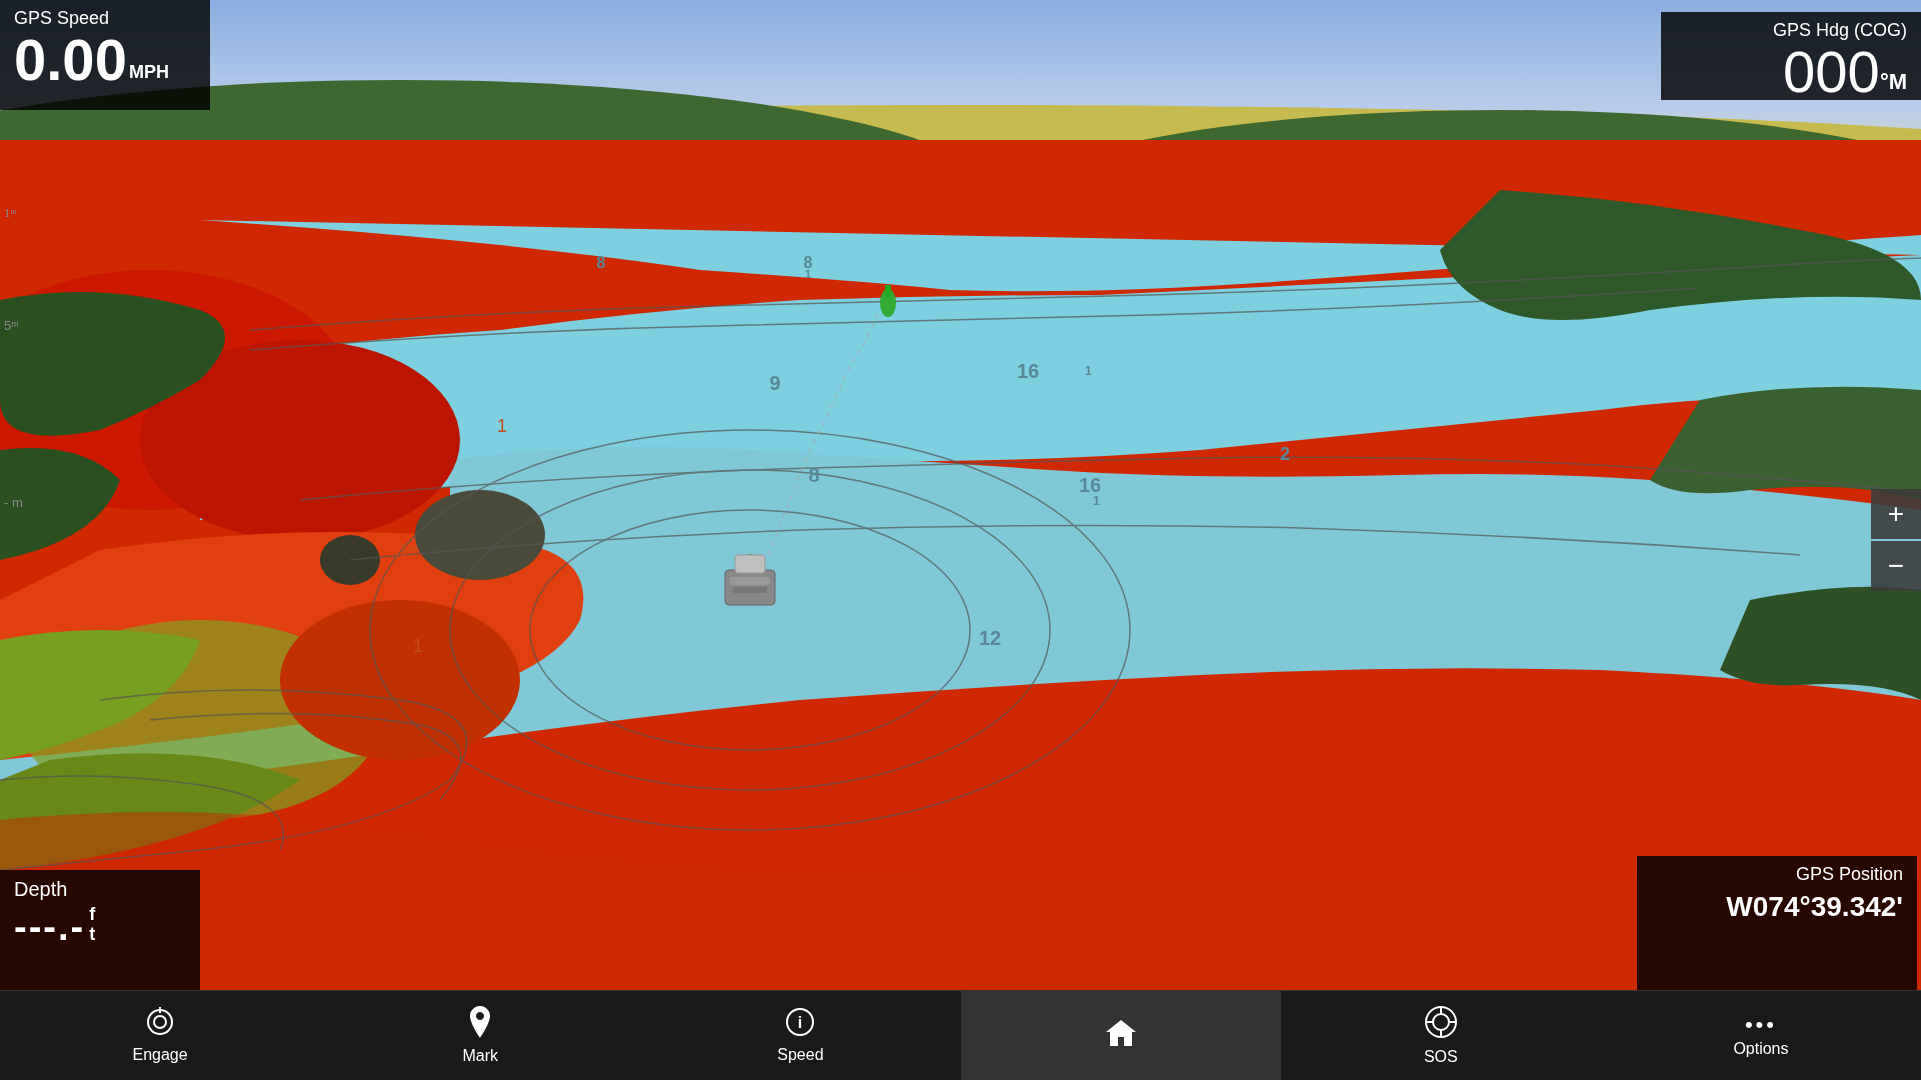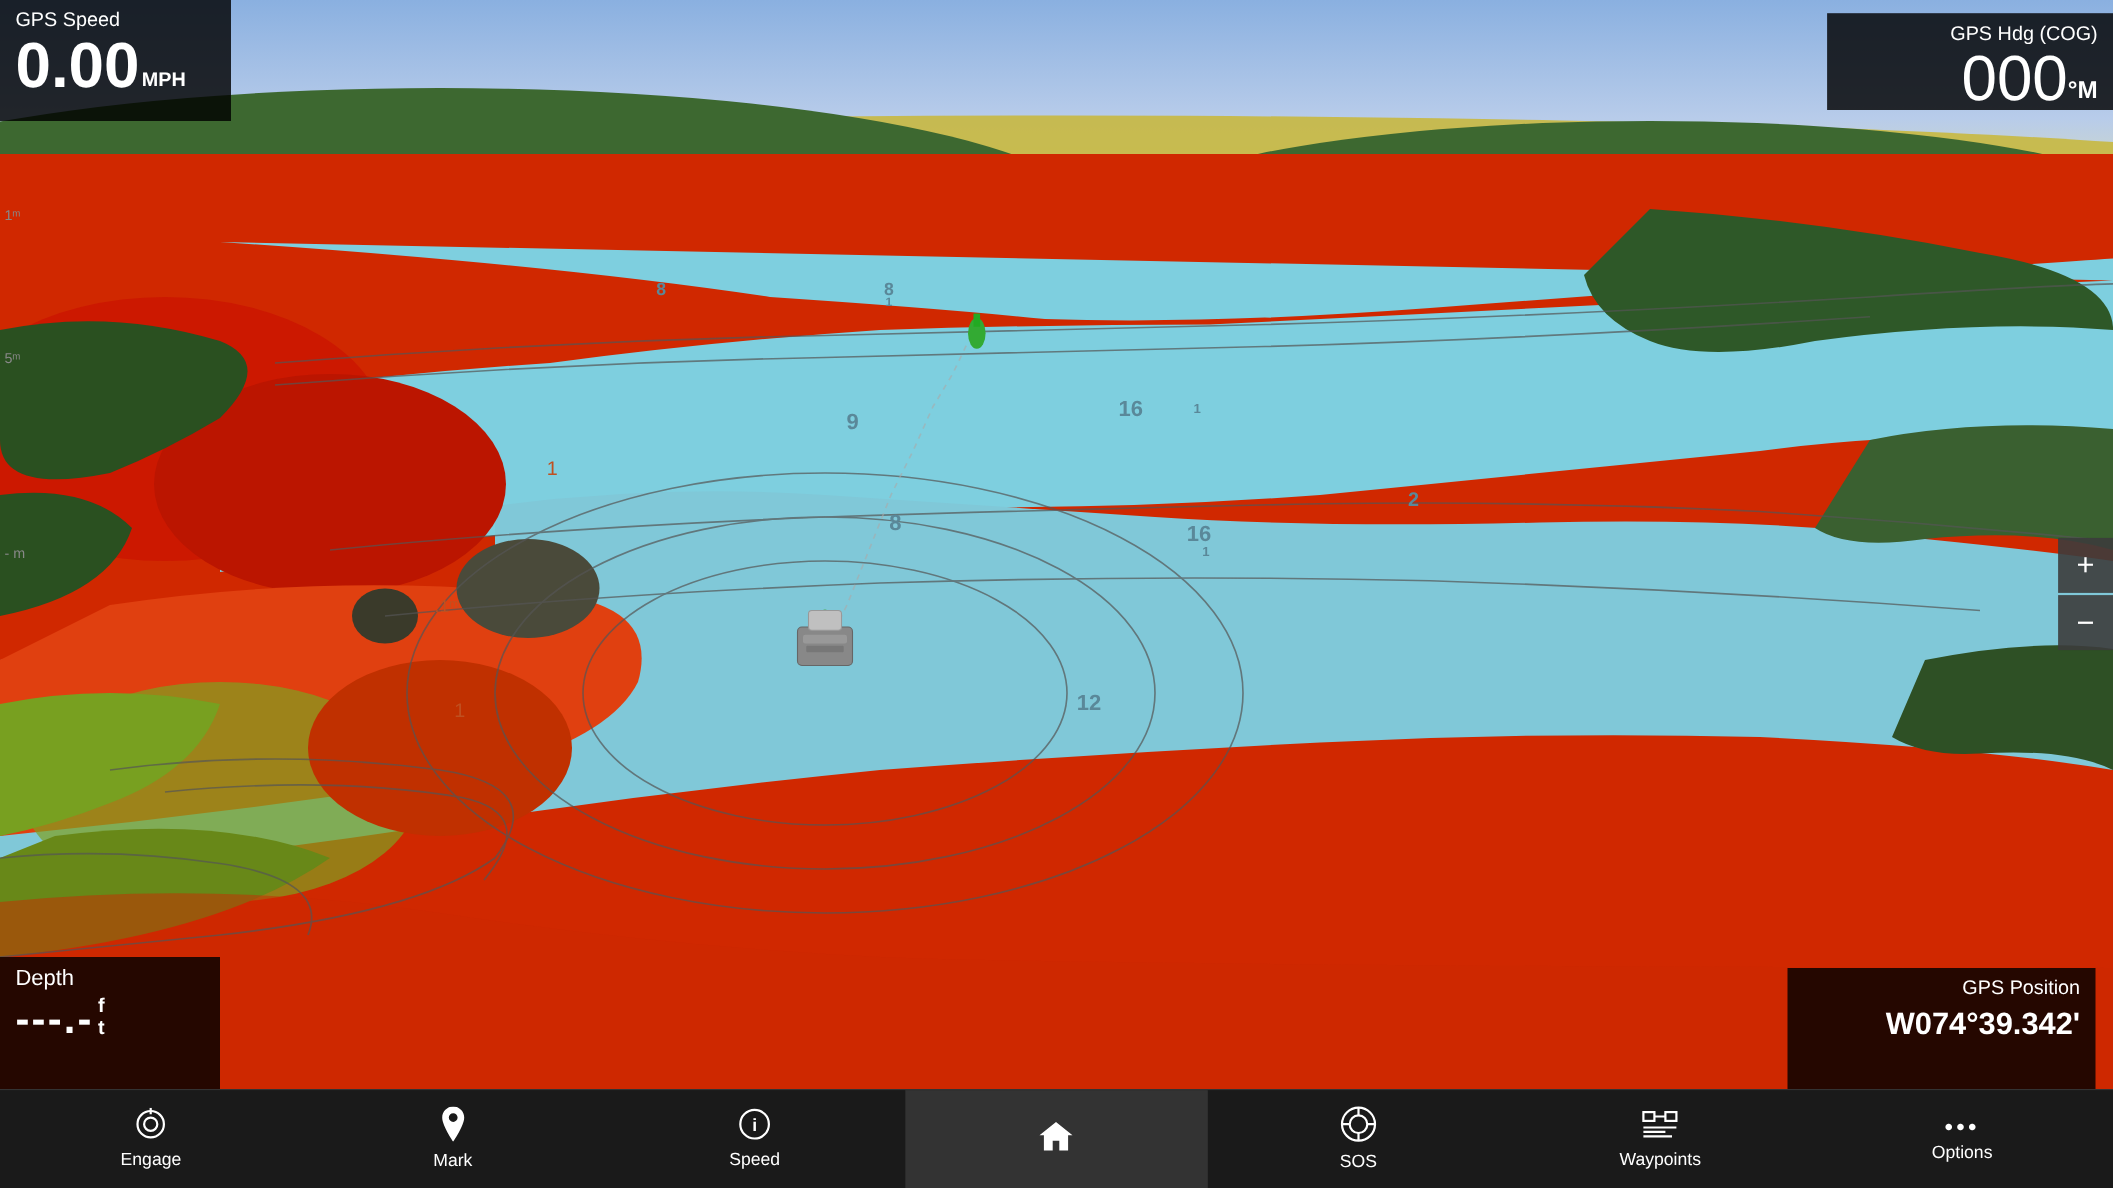--- a/index.html
+++ b/index.html
@@ -85,23 +85,23 @@
       height: 120px;
     }
     #depth-box .label {
       font-size: 20px;
       font-weight: normal;
       margin-bottom: 4px;
     }
 
     
     #gps-pos {
-      bottom: 90px; right: 16px;
+      bottom: 90px; right: 4px;
       width: 280px;
-      height: 110px;
+      height: 134px;
       text-align: right;
     }
     #gps-pos .label {
       font-size: 18px;
       font-weight: normal;
       margin-bottom: 4px;
     }
     #gps-pos .coord {
       font-size: 28px;
       font-weight: bold;
@@ -302,21 +302,21 @@
       <text x="1285" y="460" font-size="18" text-anchor="middle">2</text>
     </g>
     <g fill="#c05020" font-family="Arial" font-weight="normal">
       <text x="502" y="432" font-size="18" text-anchor="middle">1</text>
       <text x="418" y="652" font-size="18" text-anchor="middle">1</text>
     </g>
 
     <text x="395" y="556" font-size="16" fill="#c05020" font-family="Arial">.1ᵐ</text>
   </svg>
 
-  <div class="depth-marker" style="top:188px;">1ᵐ</div>
+  <div class="depth-marker" style="top:205px;font-family:Liberation Serif, serif;">1ᵐ</div>
   <div class="depth-marker" style="top:318px;">5ᵐ</div>
   <div class="depth-marker" style="top:495px;">- m</div>
 </div>
 
 <div class="hud-box" id="gps-speed">
   <div class="label">GPS Speed</div>
   <div class="value">
     <span style="font-size:58px;font-weight:bold;">0.00</span>
     <span class="unit">
       <span style="display:block;line-height:1;">MPH</span>
@@ -399,31 +399,18 @@
         <circle cx="17" cy="17" r="8" stroke="white" stroke-width="2"></circle>
         <line x1="17" y1="2" x2="17" y2="9" stroke="white" stroke-width="2"></line>
         <line x1="17" y1="25" x2="17" y2="32" stroke="white" stroke-width="2"></line>
         <line x1="2" y1="17" x2="9" y2="17" stroke="white" stroke-width="2"></line>
         <line x1="25" y1="17" x2="32" y2="17" stroke="white" stroke-width="2"></line>
       </svg>
     </span>
     <span class="nav-label">SOS</span>
   </button>
 
-  <button class="nav-item">
-    <span class="nav-icon">
-      <svg width="34" height="30" viewBox="0 0 34 30" fill="none">
-        <rect x="2" y="4" width="10" height="8" stroke="white" stroke-width="2" fill="none"></rect>
-        <rect x="22" y="4" width="10" height="8" stroke="white" stroke-width="2" fill="none"></rect>
-        <line x1="2" y1="18" x2="32" y2="18" stroke="white" stroke-width="2"></line>
-        <line x1="2" y1="22" x2="22" y2="22" stroke="white" stroke-width="2"></line>
-        <line x1="2" y1="26" x2="28" y2="26" stroke="white" stroke-width="2"></line>
-        <line x1="12" y1="8" x2="22" y2="8" stroke="white" stroke-width="2"></line>
-      </svg>
-    </span>
-    <span class="nav-label">Waypoints</span>
-  </button>
 
   <button class="nav-item">
     <span class="nav-icon" style="font-size:22px;letter-spacing:3px;color:white;">•••</span>
     <span class="nav-label">Options</span>
   </button>
 </div>
 
 </body></html>

